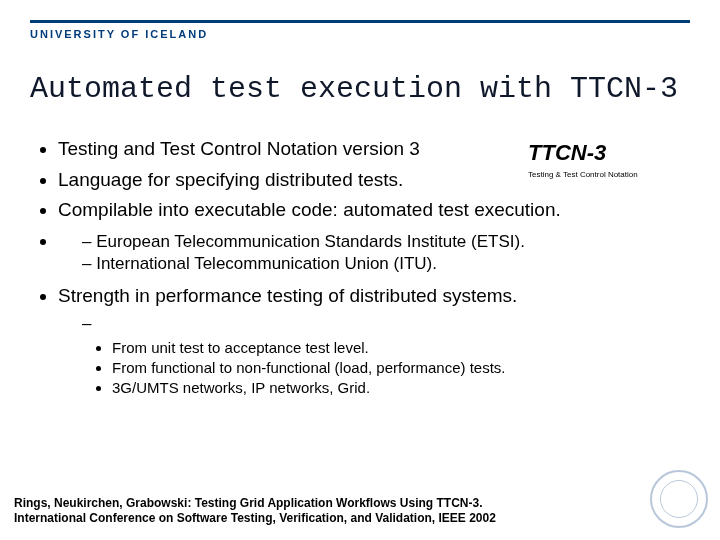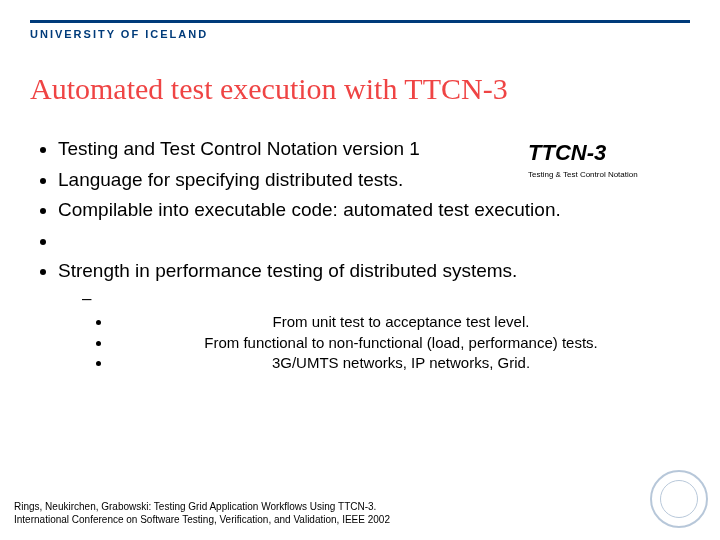--- a/index.html
+++ b/index.html
@@ -29,22 +29,22 @@
     letter-spacing: 2px;
     font-weight: bold;
     color: #003b7a;
     text-align: center;
   }
   .title {
     position: absolute;
     left: 30px;
     top: 72px;
     font-size: 30px;
-    color: #ef4444;
-    font-family: Liberation Serif, serif;
+    color: #0f172a;
+    font-family: Liberation Mono, monospace;
   }
   .content {
     position: absolute;
     left: 30px;
     right: 30px;
     top: 135px;
   }
   ul.b1 {
     margin: 0;
     padding-left: 28px;
@@ -64,21 +64,20 @@
   }
   ul.b2 > li::before {
     content: "– ";
   }
   ul.b3 {
     margin: 2px 0 4px 0;
     padding-left: 30px;
     list-style-type: disc;
     font-size: 15px;
     line-height: 1.35;
-    text-align: center;
   }
   .ttcn-logo {
     position: absolute;
     right: 62px;
     top: 140px;
     width: 130px;
     text-align: left;
   }
   .ttcn-logo .wordmark {
     font-family: Arial, sans-serif;
@@ -92,22 +91,23 @@
     font-size: 8px;
     color: #000;
     margin-top: 4px;
     font-family: Arial, sans-serif;
   }
   .footer {
     position: absolute;
     left: 14px;
     bottom: 14px;
     right: 90px;
-    font-size: 10px;
+    font-size: 12px;
     line-height: 1.25;
+    font-weight: bold;
   }
   .seal {
     position: absolute;
     right: 12px;
     bottom: 12px;
     width: 58px;
     height: 58px;
     opacity: 0.28;
     border: 2px solid #003b7a;
     border-radius: 50%;
@@ -131,24 +131,28 @@
 
 <div class="title">Automated test execution with TTCN-3</div>
 
 <div class="ttcn-logo">
   <div class="wordmark">TTCN-3</div>
   <div class="tagline">Testing &amp; Test Control Notation</div>
 </div>
 
 <div class="content">
   <ul class="b1">
-    <li>Testing and Test Control Notation version 1</li>
+    <li>Testing and Test Control Notation version 3</li>
     <li>Language for specifying distributed tests.</li>
     <li>Compilable into executable code: automated test execution.</li>
     <li>
+      <ul class="b2">
+        <li>European Telecommunication Standards Institute (ETSI).</li>
+        <li>International Telecommunication Union (ITU).</li>
+      </ul>
     </li>
     <li>
       <span>Strength in performance testing of distributed systems.</span>
       <ul class="b2">
         <li>
           <ul class="b3">
             <li>From unit test to acceptance test level.</li>
             <li>From functional to non-functional (load, performance) tests.</li>
             <li>3G/UMTS networks, IP networks, Grid.</li>
           </ul>

